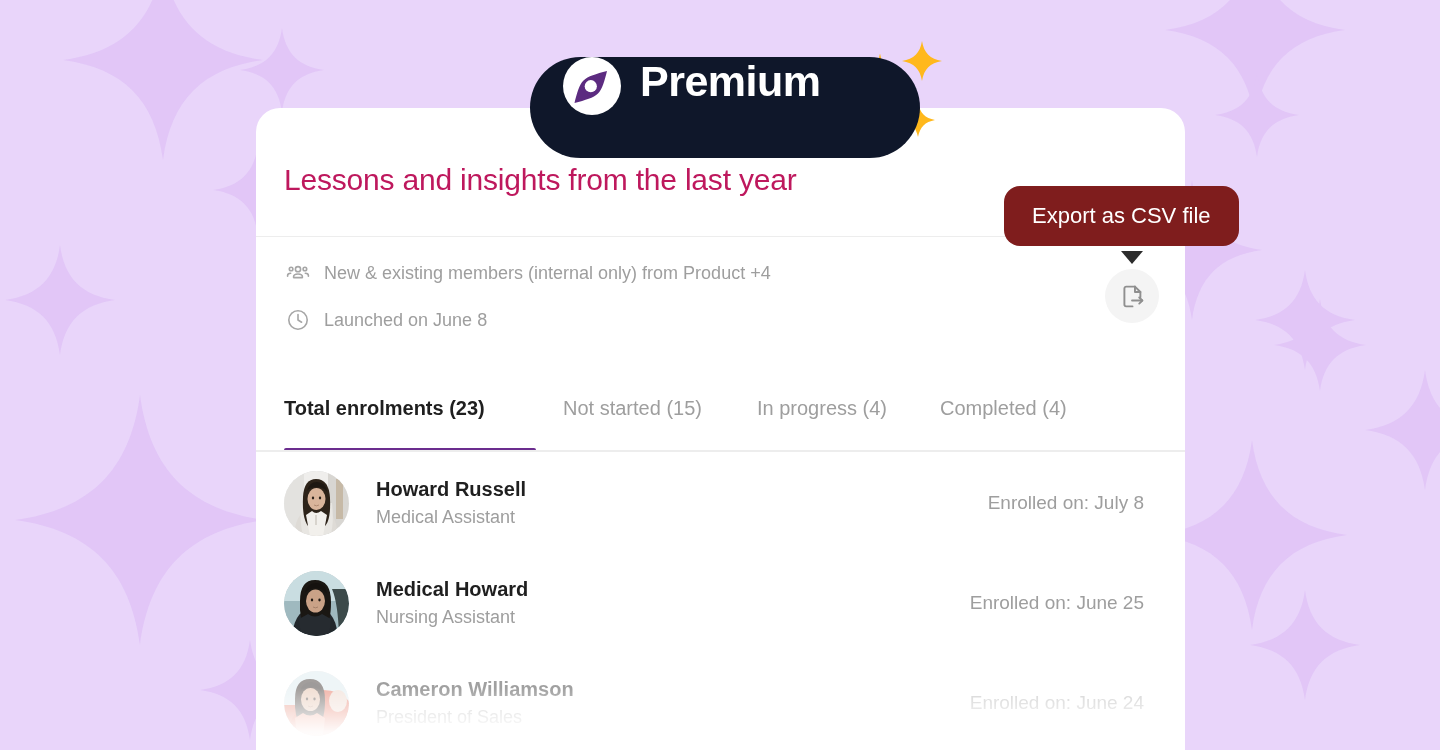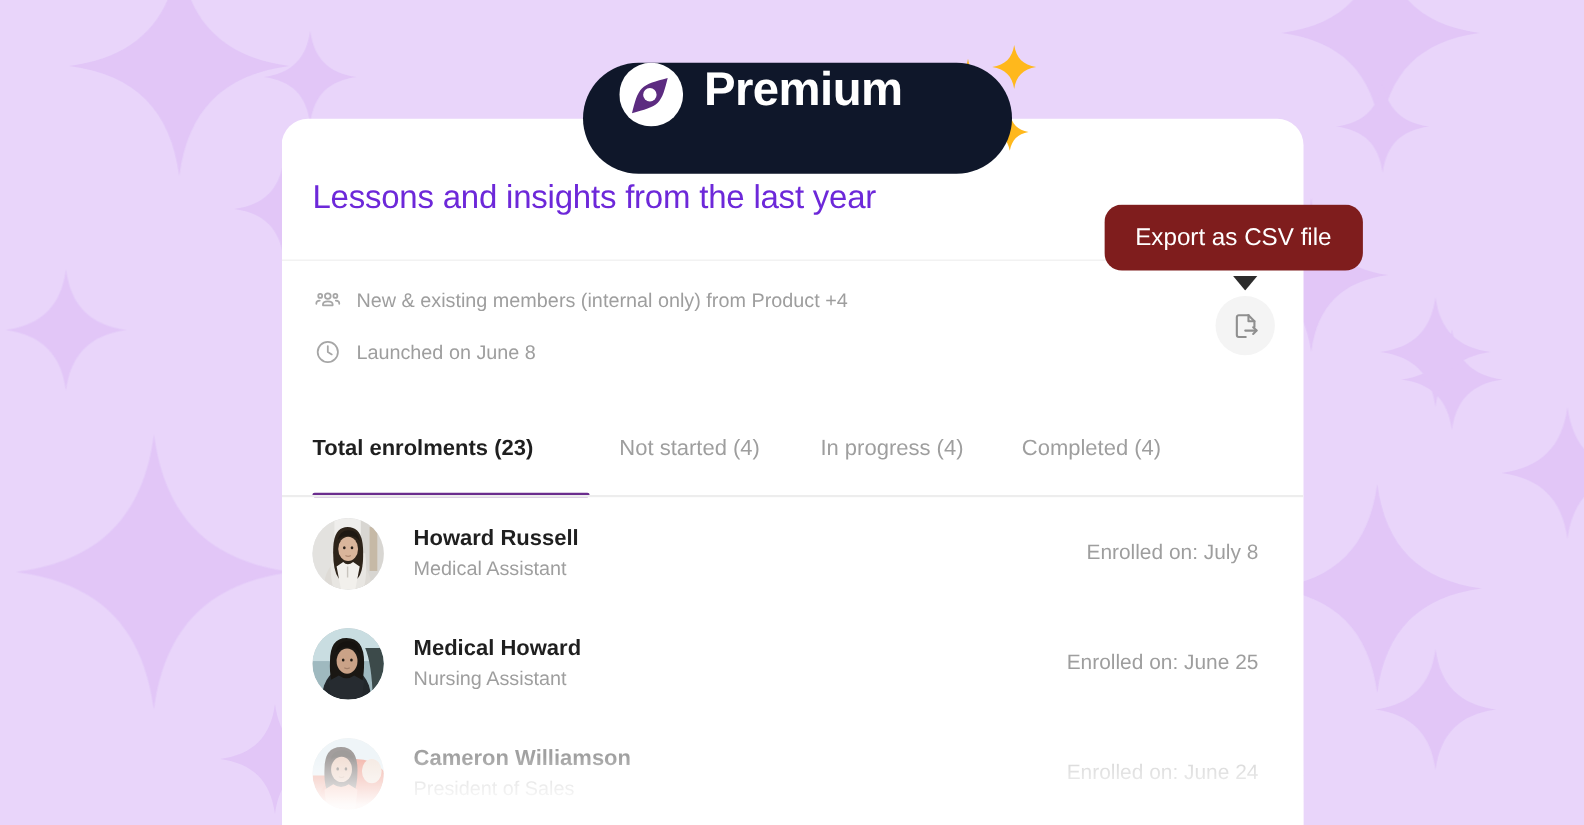--- a/index.html
+++ b/index.html
@@ -19,21 +19,21 @@
     left:256px; top:108px;
     width:929px; height:642px;
     background:#ffffff;
     border-radius:24px 24px 0 0;
     overflow:hidden;
     z-index:5;
   }
 
   #card-title {
     position:absolute; left:28px; top:55px;
-    font-size:30px; font-weight:400; color:#6d28d9;
+    font-size:30px; font-weight:400; color:#be185d;
     letter-spacing:-0.2px; white-space:nowrap;
   }
 
   #divider-top {
     position:absolute; left:0; top:128px;
     width:929px; height:1px; background:#ededed;
   }
 
   
   .meta-row {
@@ -204,21 +204,21 @@
       <path d="M11.6 15.6h9"></path>
       <path d="M18 12.9l2.8 2.7-2.8 2.7"></path>
     </svg>
   </button>
 
   <div id="tabs">
     <div class="tab active" style="margin-left:28px; width:252px;">
       <span class="tab-label">Total enrolments (23)</span>
     </div>
     <div class="tab" style="margin-left:27px;">
-      <span class="tab-label">Not started (4)</span>
+      <span class="tab-label">Not started (15)</span>
     </div>
     <div class="tab" style="margin-left:55px;">
       <span class="tab-label">In progress (4)</span>
     </div>
     <div class="tab" style="margin-left:53px;">
       <span class="tab-label">Completed (4)</span>
     </div>
   </div>
   <div id="tabs-underline"></div>
 

